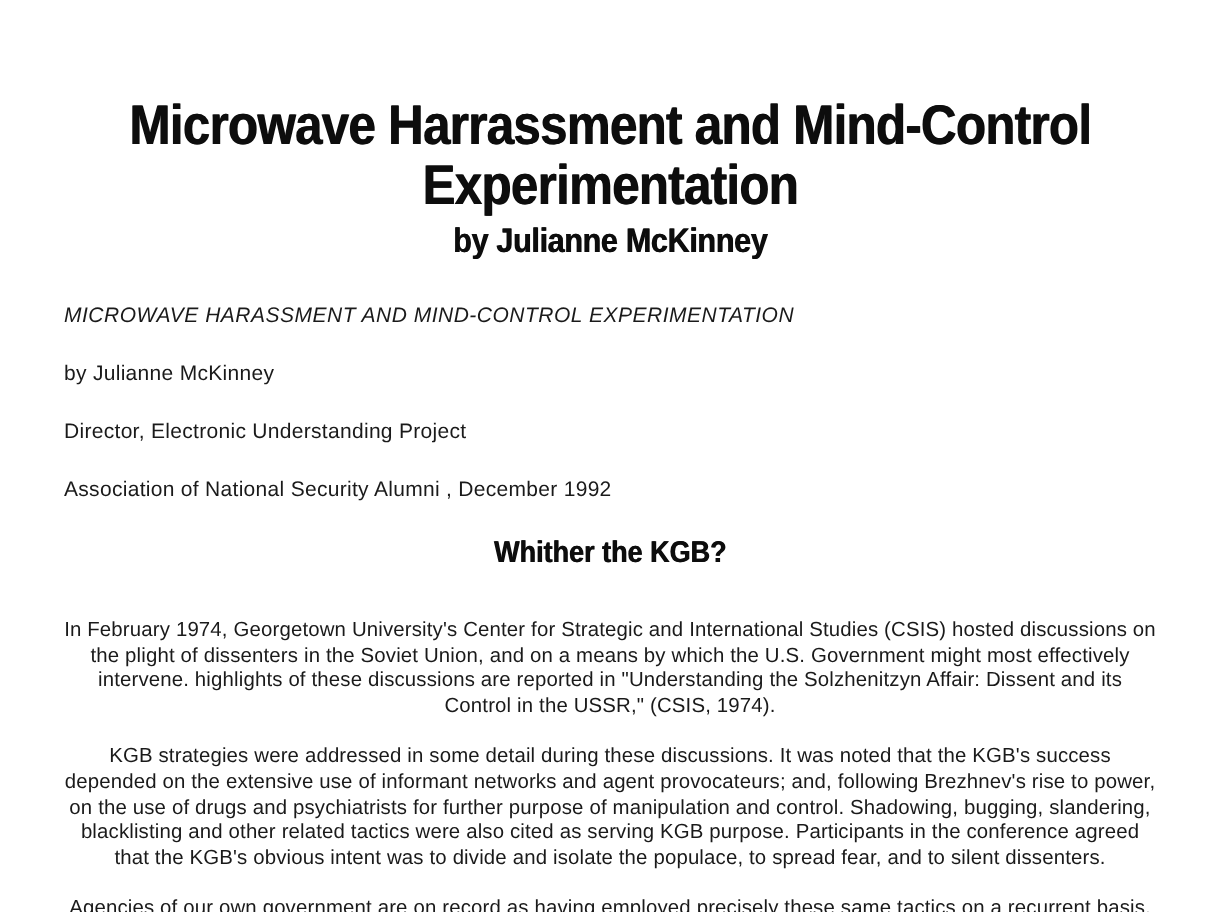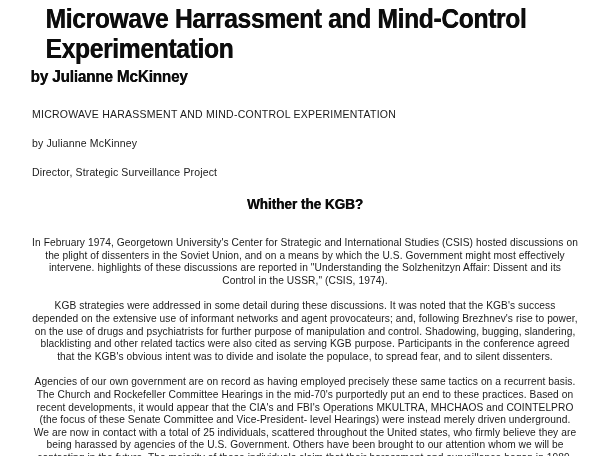--- a/index.html
+++ b/index.html
@@ -20,20 +20,22 @@
     position: relative;
     width: 610px;
     height: 456px;
     background: #ffffff;
     box-sizing: border-box;
   }
 
   
   .masthead {
     padding-top: 4px;
+    text-align: center;
+    margin-top: 44px;
   }
   .doc-title {
     font-family: "Liberation Sans", sans-serif;
     font-weight: 700;
     font-size: 28px;
     line-height: 30px;
     letter-spacing: -0.4px;
     color: #0d0d0d;
     transform: scaleX(0.88);
     transform-origin: center top;
@@ -61,20 +63,21 @@
   }
   .fm-line {
     font-size: 10.5px;
     line-height: 13px;
     color: #1a1a1a;
     margin: 0 0 16px 0;
     letter-spacing: 0.15px;
   }
   .fm-line.caps {
     letter-spacing: 0.25px;
+    font-style: italic;
   }
 
   
   .section-heading {
     text-align: center;
     font-family: "Liberation Sans", sans-serif;
     font-weight: 700;
     font-size: 15px;
     line-height: 18px;
     color: #0d0d0d;
@@ -108,21 +111,22 @@
 
   <header class="masthead">
     <h1 class="doc-title">Microwave Harrassment and Mind-Control</h1>
     <h1 class="doc-title">Experimentation</h1>
     <div class="doc-subtitle">by Julianne McKinney</div>
   </header>
 
   <section class="frontmatter">
     <p class="fm-line caps">MICROWAVE HARASSMENT AND MIND-CONTROL EXPERIMENTATION</p>
     <p class="fm-line">by Julianne McKinney</p>
-    <p class="fm-line">Director, Strategic Surveillance Project</p>
+    <p class="fm-line">Director, Electronic Understanding Project</p>
+    <p class="fm-line">Association of National Security Alumni , December 1992</p>
   </section>
 
   <h2 class="section-heading">Whither the KGB?</h2>
 
   <section class="body-copy">
     <p class="para">In February 1974, Georgetown University's Center for Strategic and International Studies (CSIS) hosted discussions on the plight of dissenters in the Soviet Union, and on a means by which the U.S. Government might most effectively intervene. highlights of these discussions are reported in "Understanding the Solzhenitzyn Affair: Dissent and its Control in the USSR," (CSIS, 1974).</p>
     <p class="para">KGB strategies were addressed in some detail during these discussions. It was noted that the KGB's success depended on the extensive use of informant networks and agent provocateurs; and, following Brezhnev's rise to power, on the use of drugs and psychiatrists for further purpose of manipulation and control. Shadowing, bugging, slandering, blacklisting and other related tactics were also cited as serving KGB purpose. Participants in the conference agreed that the KGB's obvious intent was to divide and isolate the populace, to spread fear, and to silent dissenters.</p>
     <p class="para">Agencies of our own government are on record as having employed precisely these same tactics on a recurrent basis. The Church and Rockefeller Committee Hearings in the mid-70's purportedly put an end to these practices. Based on recent developments, it would appear that the CIA's and FBI's Operations MKULTRA, MHCHAOS and COINTELPRO (the focus of these Senate Committee and Vice-President- level Hearings) were instead merely driven underground. We are now in contact with a total of 25 individuals, scattered throughout the United states, who firmly believe they are being harassed by agencies of the U.S. Government. Others have been brought to our attention whom we will be contacting in the future. The majority of these individuals claim that their harassment and surveillance began in 1989.</p>
   </section>
 

